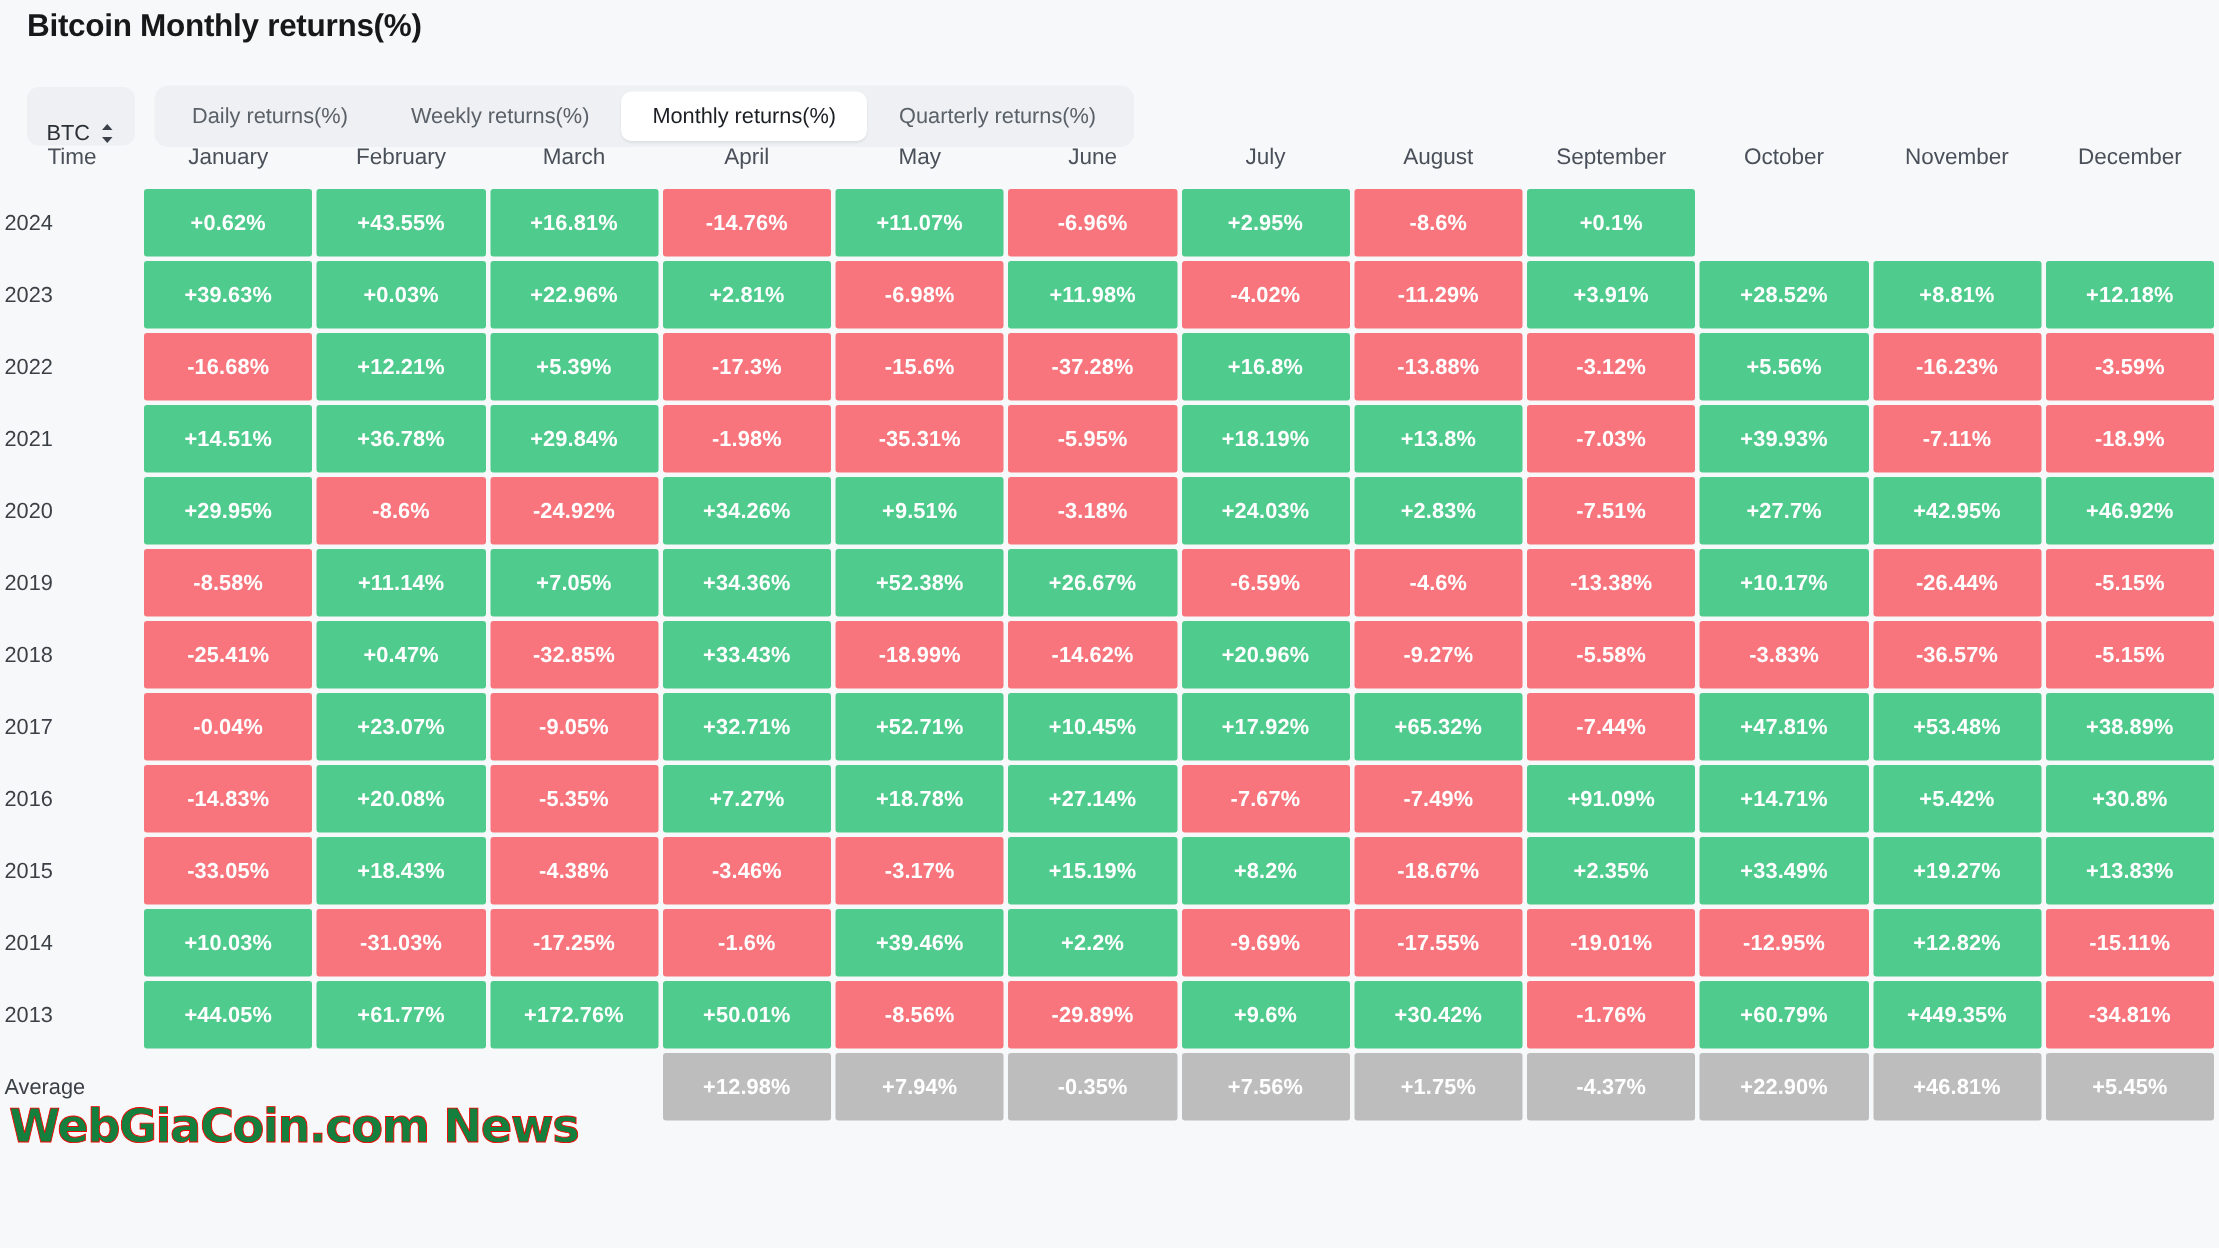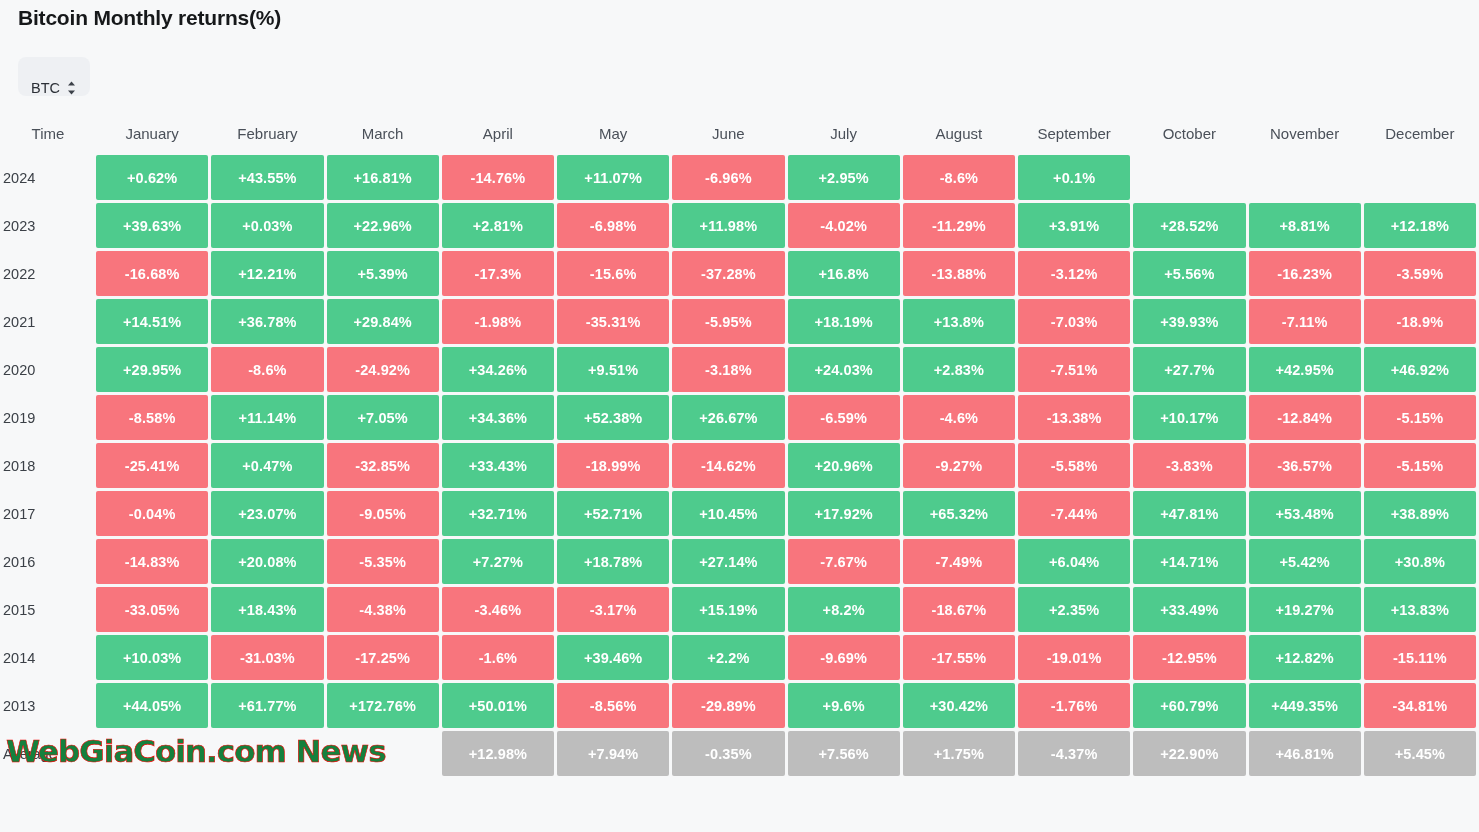--- a/index.html
+++ b/index.html
@@ -87,21 +87,21 @@
   .tab.active {
     background: #ffffff;
     color: #1b1f24;
     box-shadow: 0 1px 2px rgba(16,24,40,0.07);
   }
 
   
   .table-wrap {
     position: absolute;
     left: 0;
-    top: 116px;
+    top: 87px;
     width: 1479px;
   }
   table.returns {
     border-collapse: separate;
     border-spacing: 3px 3px;
     width: 1479px;
     table-layout: fixed;
   }
   table.returns th {
     font-weight: normal;
@@ -159,20 +159,26 @@
     <div class="coin-select">
       <span>BTC</span>
       <span class="chev">
         <svg width="11" height="16" viewBox="0 0 11 16" fill="none">
           <path d="M5.5 1.6 L9 5.6 H2 Z" fill="#3c4149"></path>
           <path d="M5.5 14.4 L9 10.4 H2 Z" fill="#3c4149"></path>
         </svg>
       </span>
     </div>
 
+    <div class="tabs">
+      <button class="tab">Daily returns(%)</button>
+      <button class="tab">Weekly returns(%)</button>
+      <button class="tab active">Monthly returns(%)</button>
+      <button class="tab">Quarterly returns(%)</button>
+    </div>
 
   </div>
 
   <div class="table-wrap">
     <table class="returns">
       <thead>
         <tr id="hdr-row">
             <th class="time-col">Time</th>
             <th>January</th>
             <th>February</th>
@@ -269,21 +275,21 @@
             <td class="cell neg">-8.58%</td>
             <td class="cell pos">+11.14%</td>
             <td class="cell pos">+7.05%</td>
             <td class="cell pos">+34.36%</td>
             <td class="cell pos">+52.38%</td>
             <td class="cell pos">+26.67%</td>
             <td class="cell neg">-6.59%</td>
             <td class="cell neg">-4.6%</td>
             <td class="cell neg">-13.38%</td>
             <td class="cell pos">+10.17%</td>
-            <td class="cell neg">-12.84%</td>
+            <td class="cell neg">-26.44%</td>
             <td class="cell neg">-5.15%</td>
           </tr>
           <tr>
             <td class="year">2018</td>
             <td class="cell neg">-25.41%</td>
             <td class="cell pos">+0.47%</td>
             <td class="cell neg">-32.85%</td>
             <td class="cell pos">+33.43%</td>
             <td class="cell neg">-18.99%</td>
             <td class="cell neg">-14.62%</td>
@@ -312,21 +318,21 @@
           <tr>
             <td class="year">2016</td>
             <td class="cell neg">-14.83%</td>
             <td class="cell pos">+20.08%</td>
             <td class="cell neg">-5.35%</td>
             <td class="cell pos">+7.27%</td>
             <td class="cell pos">+18.78%</td>
             <td class="cell pos">+27.14%</td>
             <td class="cell neg">-7.67%</td>
             <td class="cell neg">-7.49%</td>
-            <td class="cell pos">+6.04%</td>
+            <td class="cell pos">+91.09%</td>
             <td class="cell pos">+14.71%</td>
             <td class="cell pos">+5.42%</td>
             <td class="cell pos">+30.8%</td>
           </tr>
           <tr>
             <td class="year">2015</td>
             <td class="cell neg">-33.05%</td>
             <td class="cell pos">+18.43%</td>
             <td class="cell neg">-4.38%</td>
             <td class="cell neg">-3.46%</td>

